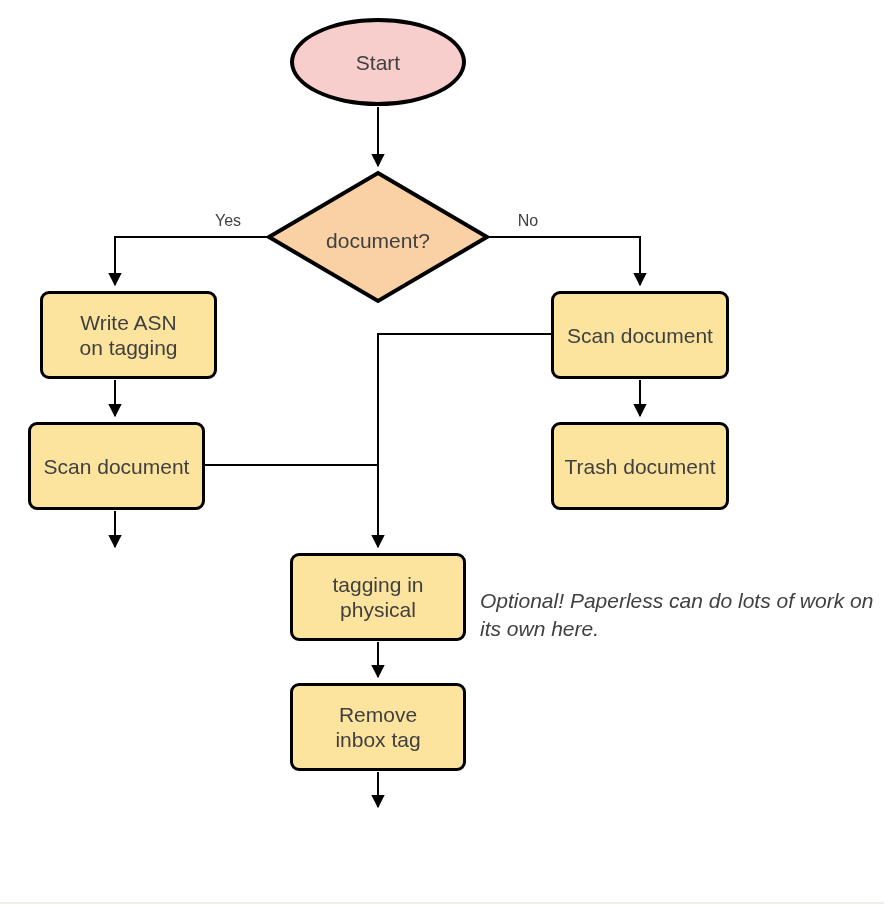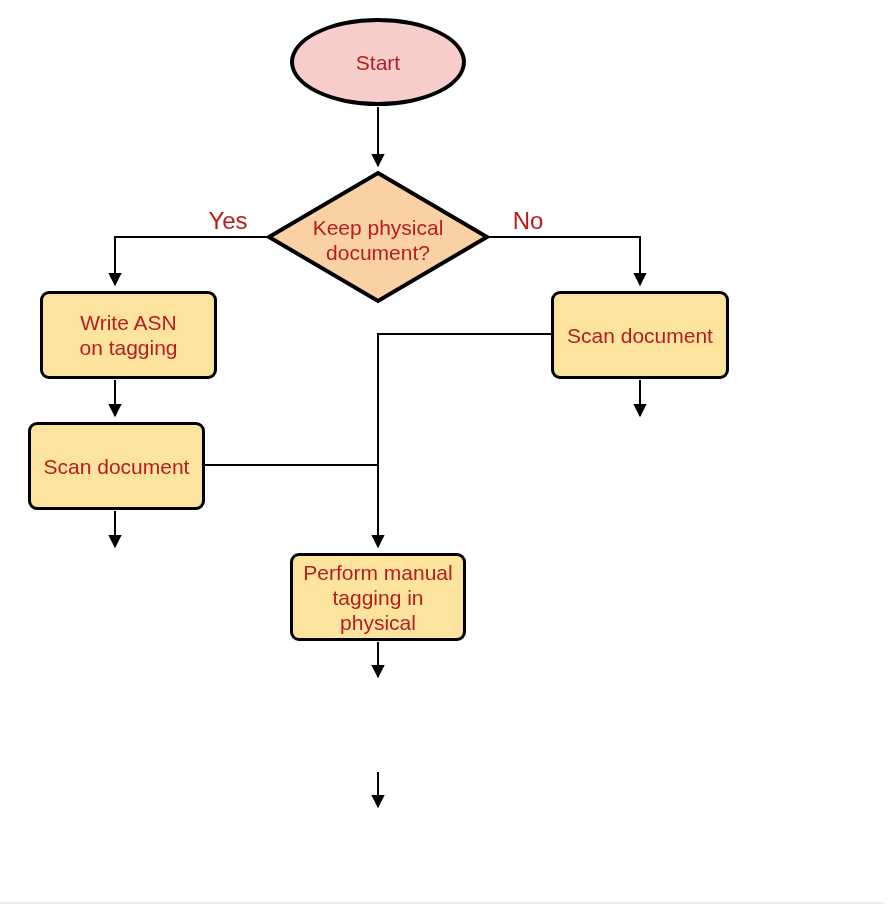--- a/index.html
+++ b/index.html
@@ -1,35 +1,35 @@
 <!DOCTYPE html>
 <html><head>
 <meta charset="utf-8">
 <style>
   html,body{margin:0;padding:0;background:#ffffff;}
   .canvas{
     position:relative;width:884px;height:907px;overflow:hidden;
-    font-family:"Liberation Sans", sans-serif;color:#b91c1c;
+    font-family:"Liberation Sans", sans-serif;color:#404040;
   }
   svg.edges{position:absolute;left:0;top:0;width:888px;height:907px;}
   .node{
     position:absolute;box-sizing:border-box;
     display:flex;flex-direction:column;align-items:center;justify-content:center;
     text-align:center;font-size:21px;line-height:25px;
   }
   .process{background:#fce49e;border:3px solid #000;border-radius:9px;}
   .terminal{background:#f8cecc;border:4px solid #000;border-radius:50%;}
   .decision-label{
     position:absolute;box-sizing:border-box;
     display:flex;flex-direction:column;align-items:center;justify-content:center;
     text-align:center;font-size:21px;line-height:25px;padding-top:6px;
   }
   .ln{display:block;}
   .edge-label{
-    position:absolute;font-size:24px;line-height:25px;text-align:center;
+    position:absolute;font-size:16px;line-height:25px;text-align:center;
   }
   .note{
     position:absolute;left:480px;top:587px;width:404px;
     font-size:21px;line-height:28px;font-style:italic;
   }
   .bottom-divider{
     position:absolute;left:0;top:902px;width:888px;height:2px;background:#f1eee8;
   }
 </style>
 </head>
@@ -56,21 +56,20 @@
       <path d="M378 772 L378 807" marker-end="url(#arr)"></path>
     </g>
     <polygon points="378,173 487,237 378,301 269,237" stroke="#000000" stroke-width="4" fill="#fad1a4"></polygon>
   </svg>
 
   <div class="node terminal" style="left:290px;top:18px;width:176px;height:88px">
     <span class="ln">Start</span>
   </div>
 
   <div class="decision-label" style="left:268px;top:171px;width:220px;height:132px">
-    <span class="ln">Keep physical</span>
     <span class="ln">document?</span>
   </div>
 
   <div class="edge-label" style="left:198px;top:208px;width:60px">Yes</div>
 
   <div class="edge-label" style="left:498px;top:208px;width:60px">No</div>
 
   <div class="node process" style="left:40px;top:291px;width:177px;height:88px">
     <span class="ln">Write ASN</span>
     <span class="ln">on tagging</span>
@@ -78,25 +77,35 @@
 
   <div class="node process" style="left:28px;top:422px;width:177px;height:88px">
     <span class="ln">Scan document</span>
   </div>
 
 
   <div class="node process" style="left:551px;top:291px;width:178px;height:88px">
     <span class="ln">Scan document</span>
   </div>
 
+  <div class="node process" style="left:551px;top:422px;width:178px;height:88px">
+    <span class="ln">Trash document</span>
+  </div>
 
   <div class="node process" style="left:290px;top:553px;width:176px;height:88px">
-    <span class="ln">Perform manual</span>
     <span class="ln">tagging in</span>
     <span class="ln">physical</span>
   </div>
 
+  <div class="note">
+    <span class="ln">Optional! Paperless can do lots of work on</span>
+    <span class="ln">its own here.</span>
+  </div>
 
+  <div class="node process" style="left:290px;top:683px;width:176px;height:88px">
+    <span class="ln">Remove</span>
+    <span class="ln">inbox tag</span>
+  </div>
 
 
   <div class="bottom-divider"></div>
 
 </div>
 
 </body></html>

